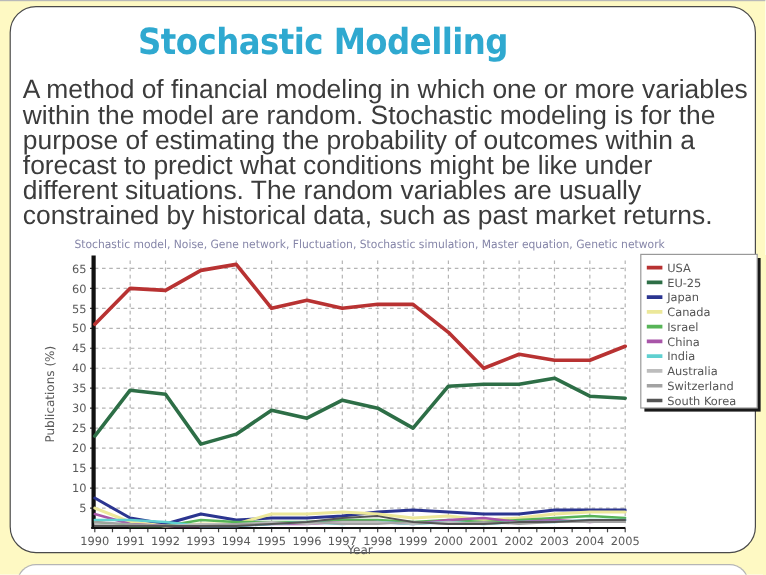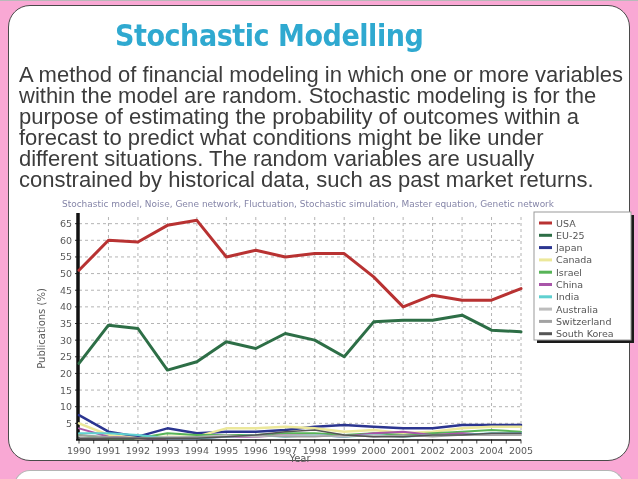--- a/index.html
+++ b/index.html
@@ -1,18 +1,18 @@
 <!DOCTYPE html>
 <html><head>
 <meta charset="utf-8">
 <style>
   * { margin:0; padding:0; box-sizing:border-box; }
   html,body { width:638px; height:479px; background:#ffffff; overflow:hidden;
               font-family:"DejaVu Sans", sans-serif; }
-  .stage { position:relative; width:638px; height:479px; background:#f9a8d4; }
+  .stage { position:relative; width:638px; height:479px; background:#fef9c3; }
   .top-edge { position:absolute; left:0; top:0; width:638px; height:0;
               border-top:1px solid #b9b9b9; }
   .slide { position:absolute; left:8px; top:5px; width:622px; height:456px;
            background:#ffffff; border:1px solid #4a4a4a; border-radius:22px; }
   .slide-title { position:absolute; left:106px; top:12px;
                  font-family:"DejaVu Sans", sans-serif; font-weight:700;
                  font-size:30px; letter-spacing:-0.5px;
                  transform:scaleX(0.9); transform-origin:left top;
                  white-space:nowrap; }
   .slide-body { position:absolute; left:10px; top:58px; width:606px;

